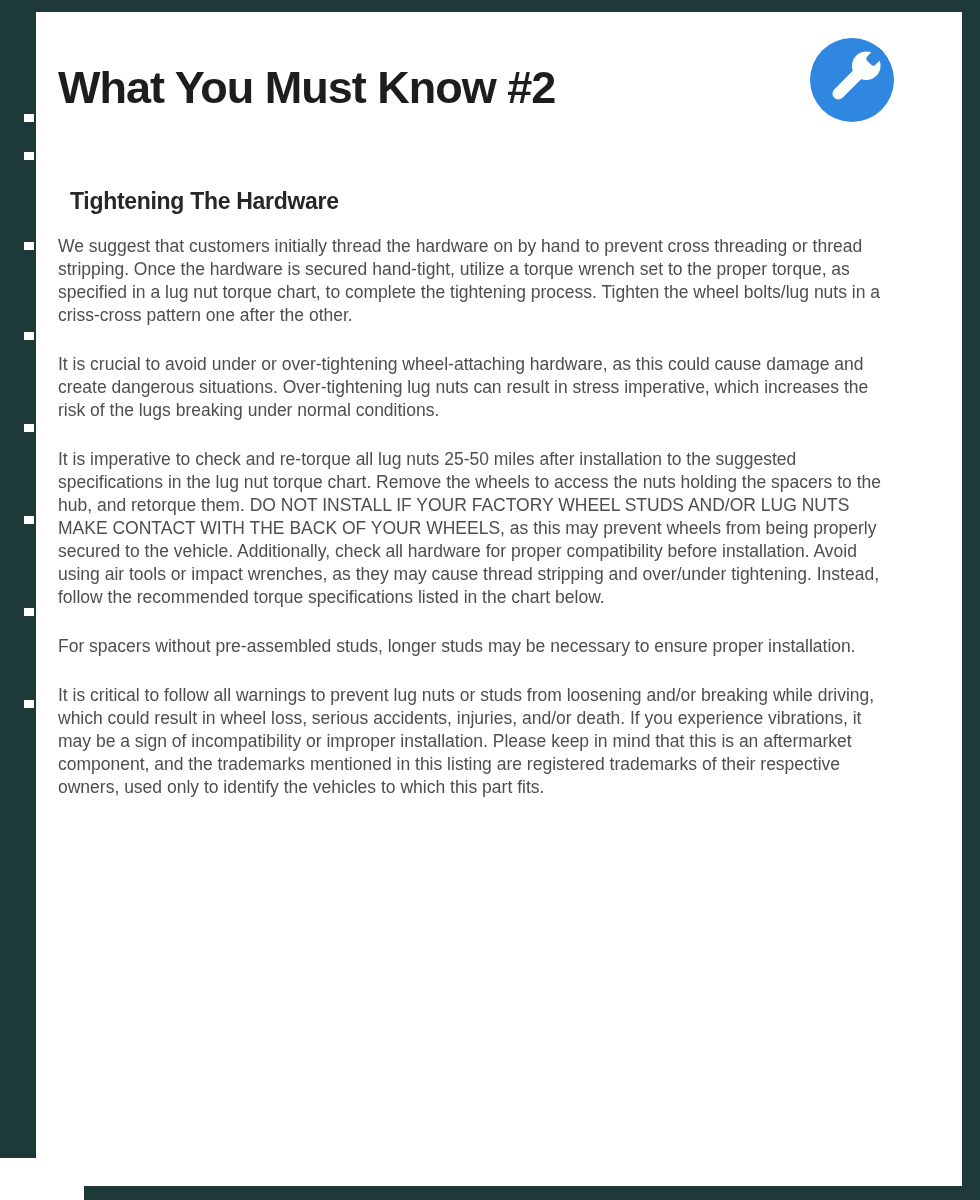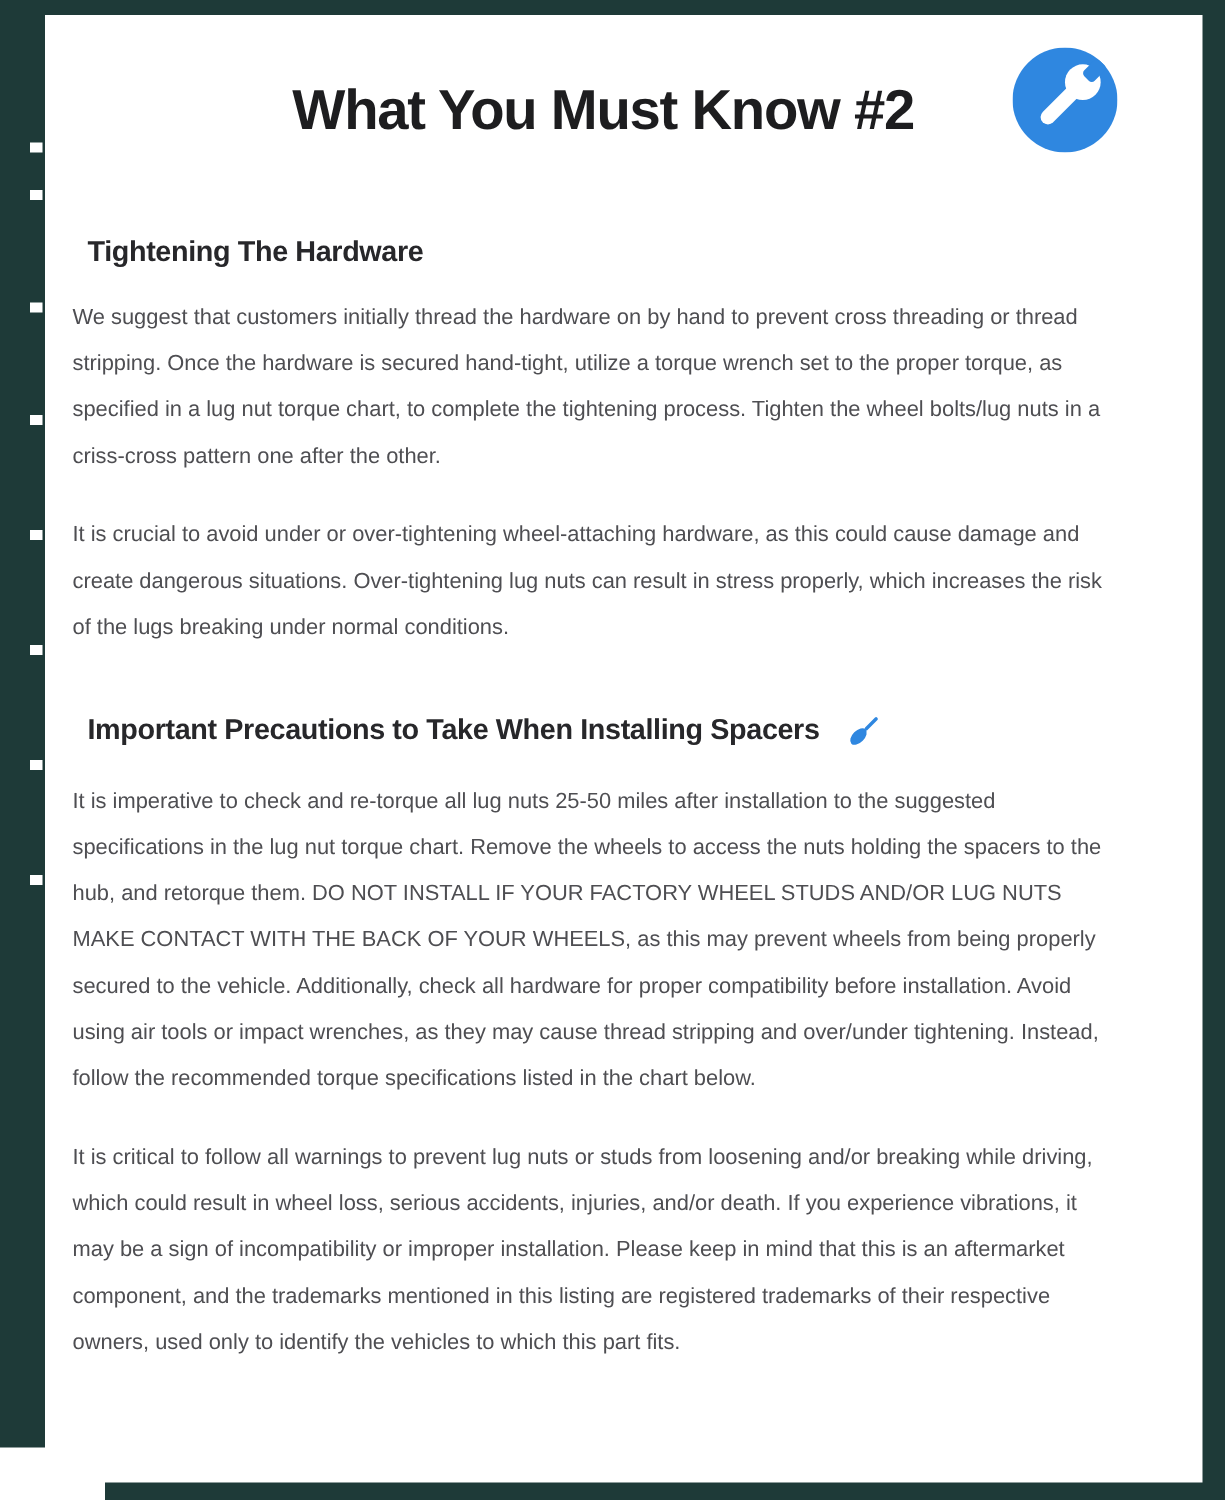--- a/index.html
+++ b/index.html
@@ -26,42 +26,42 @@
     width: 926px; height: 1174px;
     background: #ffffff;
     box-sizing: border-box;
     padding: 0 55px 0 22px;
   }
 
   
   .title-row { position: relative; height: 132px; }
   .page-title {
     margin: 0; padding-top: 50px;
-    text-align: center;
+    text-align: left;
     font-size: 45px; font-weight: bold;
     letter-spacing: -1px;
     color: #1d1d1f;
   }
   .wrench-badge {
     position: absolute; left: 752px; top: 26px;
     width: 84px; height: 84px; display: block;
   }
 
   
   h2.section-heading {
     margin: 44px 0 20px 12px;
     font-size: 23px; font-weight: bold;
     color: #27272a;
     letter-spacing: -0.3px;
     display: flex; align-items: center; gap: 18px;
   }
   .section:first-of-type h2.section-heading { margin-top: 6px; }
   p.body-par {
     margin: 0 16px 26px 0;
-    font-size: 17.5px; line-height: 37px;
+    font-size: 17.5px; line-height: 23px;
     color: #4e4e52;
     max-width: 860px;
   }
   .screwdriver-glyph { width: 34px; height: 34px; display: inline-block; flex: 0 0 auto; margin-top: 4px; }
 </style>
 </head>
 <body>
 
 <div class="frame frame-top"></div>
 <div class="frame frame-left"></div>
@@ -90,35 +90,25 @@
         </g>
       </svg>
     </span>
   </div>
 
   <div class="section">
     <h2 class="section-heading">
       <span>Tightening The Hardware</span>
     </h2>
     <p class="body-par">We suggest that customers initially thread the hardware on by hand to prevent cross threading or thread stripping. Once the hardware is secured hand-tight, utilize a torque wrench set to the proper torque, as specified in a lug nut torque chart, to complete the tightening process. Tighten the wheel bolts/lug nuts in a criss-cross pattern one after the other.</p>
-    <p class="body-par">It is crucial to avoid under or over-tightening wheel-attaching hardware, as this could cause damage and create dangerous situations. Over-tightening lug nuts can result in stress properly, which increases the risk of the lugs breaking under normal conditions.</p>
+    <p class="body-par">It is crucial to avoid under or over-tightening wheel-attaching hardware, as this could cause damage and create dangerous situations. Over-tightening lug nuts can result in stress imperative, which increases the risk of the lugs breaking under normal conditions.</p>
   </div>
 
   <div class="section">
   </div>
 
   <div class="section">
-    <h2 class="section-heading">
-      <span>Important Precautions to Take When Installing Spacers</span>
-      <span class="screwdriver-glyph">
-        <svg viewBox="0 0 40 40" width="34" height="34">
-          <g transform="rotate(45 20 20)" fill="#2f87e0">
-            <rect x="18.4" y="2" width="3.2" height="16" rx="1.4"></rect>
-            <ellipse cx="20" cy="27" rx="5.6" ry="9.5"></ellipse>
-          </g>
-        </svg>
-      </span>
-    </h2>
     <p class="body-par">It is imperative to check and re-torque all lug nuts 25-50 miles after installation to the suggested specifications in the lug nut torque chart. Remove the wheels to access the nuts holding the spacers to the hub, and retorque them. DO NOT INSTALL IF YOUR FACTORY WHEEL STUDS AND/OR LUG NUTS MAKE CONTACT WITH THE BACK OF YOUR WHEELS, as this may prevent wheels from being properly secured to the vehicle. Additionally, check all hardware for proper compatibility before installation. Avoid using air tools or impact wrenches, as they may cause thread stripping and over/under tightening. Instead, follow the recommended torque specifications listed in the chart below.</p>
+    <p class="body-par">For spacers without pre-assembled studs, longer studs may be necessary to ensure proper installation.</p>
     <p class="body-par">It is critical to follow all warnings to prevent lug nuts or studs from loosening and/or breaking while driving, which could result in wheel loss, serious accidents, injuries, and/or death. If you experience vibrations, it may be a sign of incompatibility or improper installation. Please keep in mind that this is an aftermarket component, and the trademarks mentioned in this listing are registered trademarks of their respective owners, used only to identify the vehicles to which this part fits.</p>
   </div>
 
 </div>
 
 </body></html>

